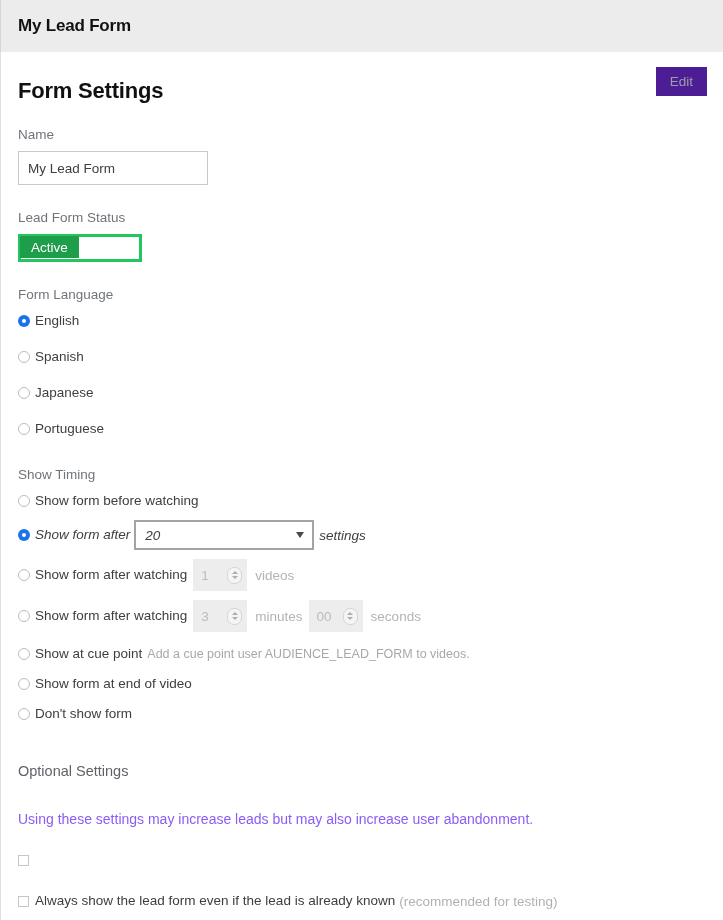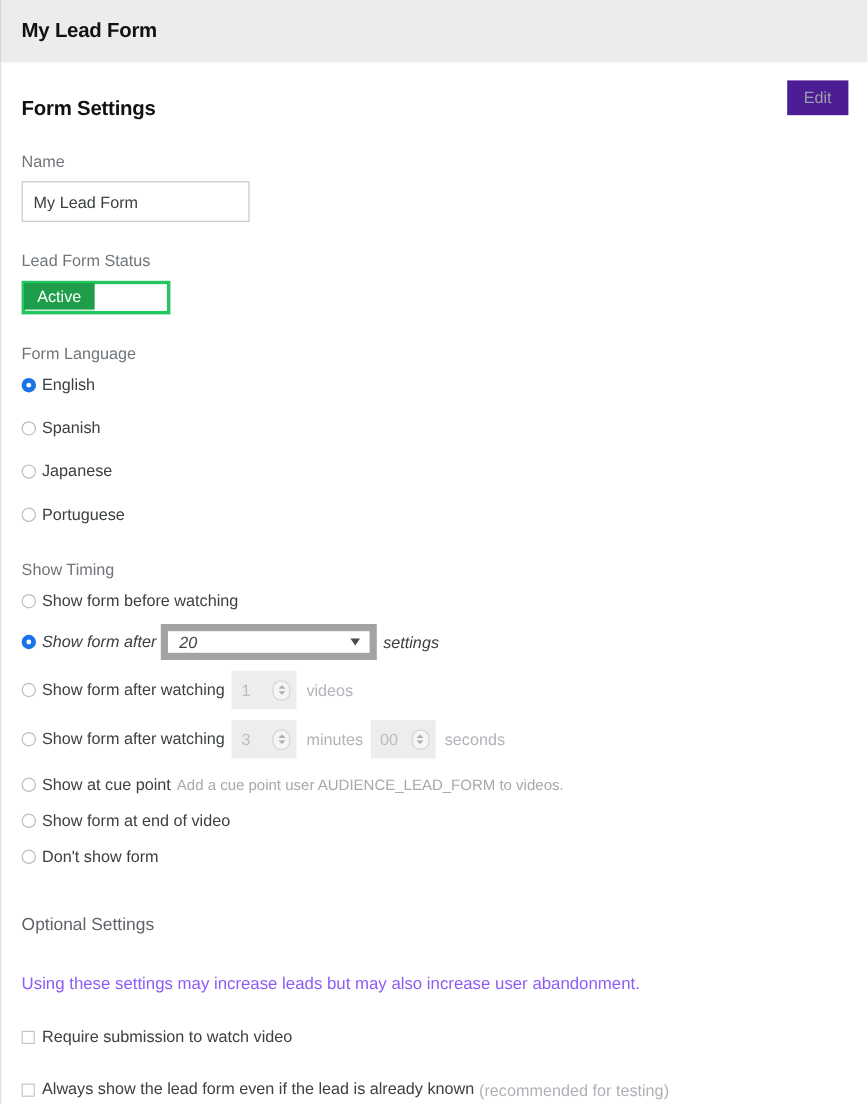--- a/index.html
+++ b/index.html
@@ -41,21 +41,21 @@
     position: relative;
   }
 
   .section-head {
     display: flex;
     align-items: flex-start;
     justify-content: space-between;
     padding-top: 28px;
   }
   .section-title {
-    font-size: 17px;
+    font-size: 22px;
     font-weight: bold;
     color: #111111;
     letter-spacing: -0.2px;
     margin: 0;
     line-height: 22px;
   }
   .edit-button {
     background: #4c1d95;
     border: none;
     color: #9aa0a6;
@@ -157,21 +157,21 @@
     color: #a5a9ad;
     margin-left: 5px;
     line-height: 18px;
   }
 
   
   .select-box {
     position: relative;
     width: 180px;
     height: 30px;
-    border: 6px solid #a3a3a3;
+    border: 2px solid #a3a3a3;
     background: #ffffff;
     margin: 0 3px 0 4px;
     display: flex;
     align-items: center;
     cursor: pointer;
   }
   .select-value {
     font-size: 13.5px;
     color: #3c4043;
     padding-left: 9px;
@@ -382,21 +382,20 @@
     <span class="radio"></span>
     <span class="radio-label">Don't show form</span>
   </div>
 
   
   <div class="optional-title">Optional Settings</div>
   <div class="optional-desc">Using these settings may increase leads but may also increase user abandonment.</div>
 
   <div class="check-row">
     <span class="checkbox"></span>
-    <span class="check-label">Require submission to watch video</span>
   </div>
 
   <div class="check-row">
     <span class="checkbox"></span>
     <span class="check-label">Always show the lead form even if the lead is already known</span>
     <span class="check-note">(recommended for testing)</span>
   </div>
 
 </div>
 

